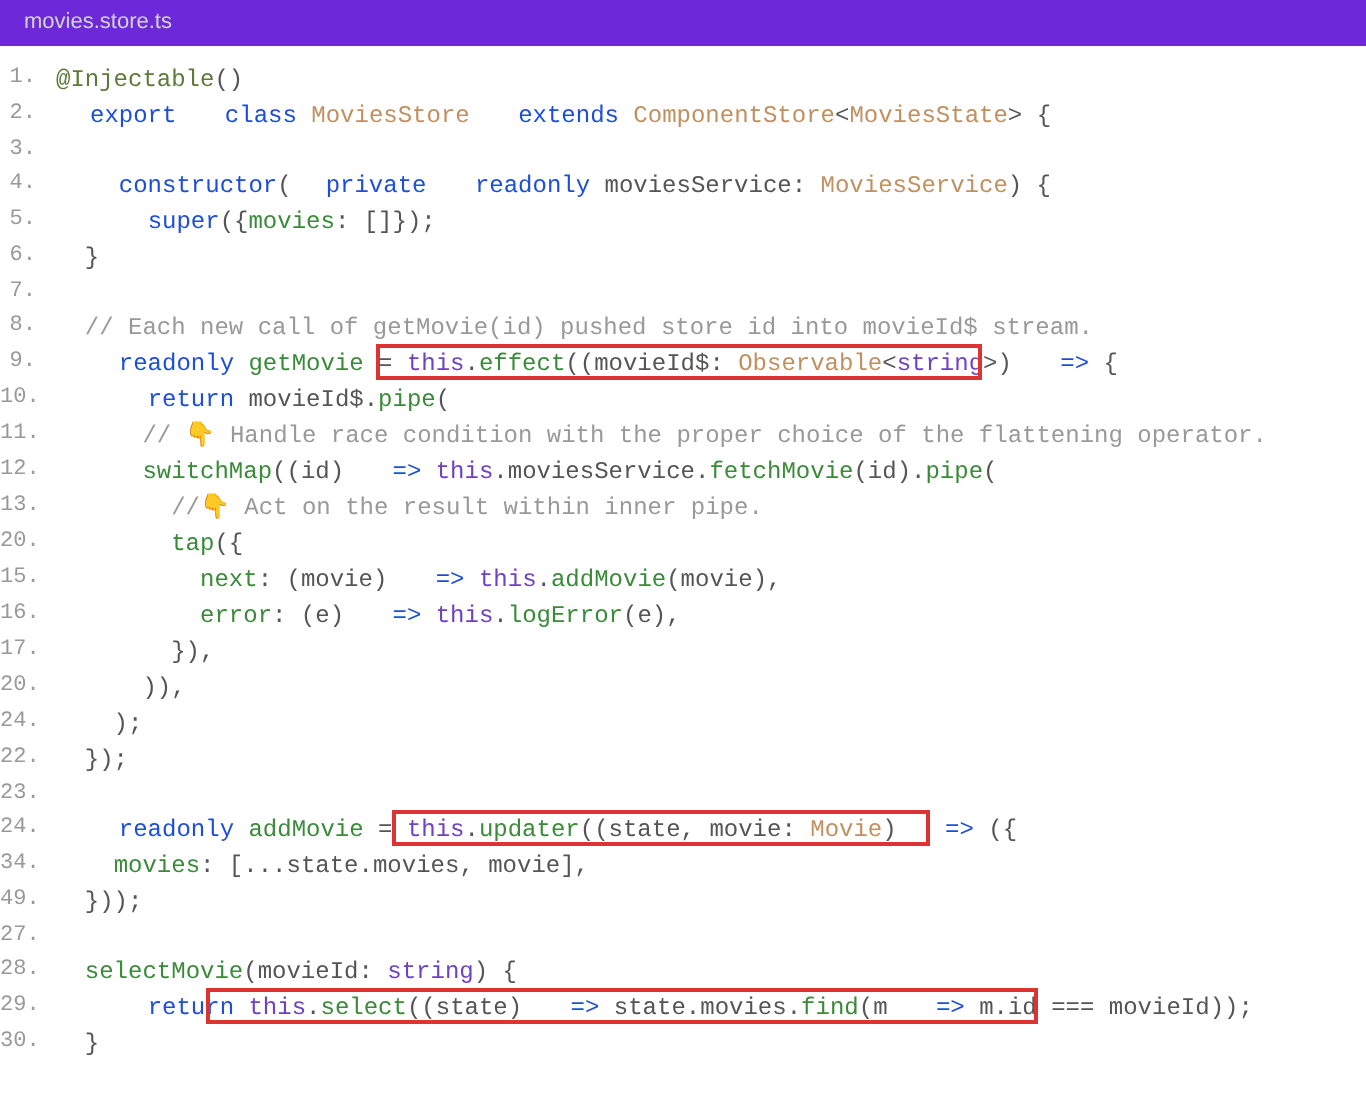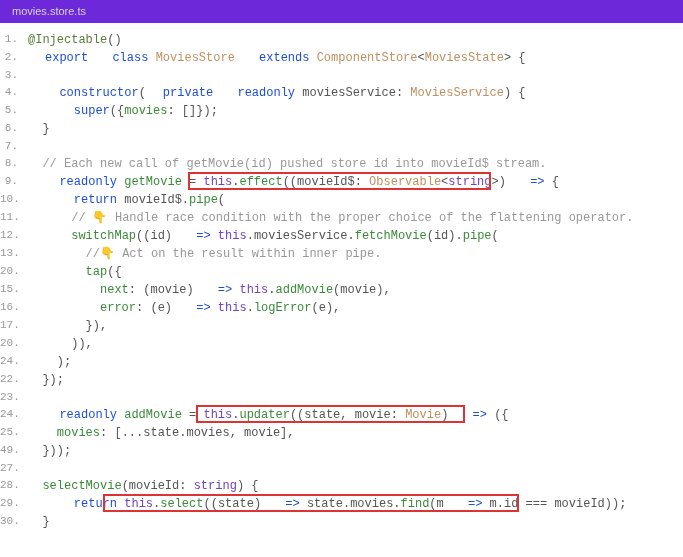--- a/index.html
+++ b/index.html
@@ -83,19 +83,19 @@
     <div class="code-line"><div class="line-number">13.</div><div class="line-content"><span class="k-plain">        </span><span class="k-comment">//👇 Act on the result within inner pipe.</span></div></div>
     <div class="code-line"><div class="line-number">20.</div><div class="line-content"><span class="k-plain">        </span><span class="k-method">tap</span><span class="k-punct">({</span></div></div>
     <div class="code-line"><div class="line-number">15.</div><div class="line-content"><span class="k-plain">          </span><span class="k-prop">next</span><span class="k-punct">: (</span><span class="k-plain">movie</span><span class="k-punct">) </span><span class="k-keyword">=&gt;</span><span class="k-plain"> </span><span class="k-this">this</span><span class="k-punct">.</span><span class="k-method">addMovie</span><span class="k-punct">(</span><span class="k-plain">movie</span><span class="k-punct">),</span></div></div>
     <div class="code-line"><div class="line-number">16.</div><div class="line-content"><span class="k-plain">          </span><span class="k-prop">error</span><span class="k-punct">: (</span><span class="k-plain">e</span><span class="k-punct">) </span><span class="k-keyword">=&gt;</span><span class="k-plain"> </span><span class="k-this">this</span><span class="k-punct">.</span><span class="k-method">logError</span><span class="k-punct">(</span><span class="k-plain">e</span><span class="k-punct">),</span></div></div>
     <div class="code-line"><div class="line-number">17.</div><div class="line-content"><span class="k-punct">        }),</span></div></div>
     <div class="code-line"><div class="line-number">20.</div><div class="line-content"><span class="k-punct">      )),</span></div></div>
     <div class="code-line"><div class="line-number">24.</div><div class="line-content"><span class="k-punct">    );</span></div></div>
     <div class="code-line"><div class="line-number">22.</div><div class="line-content"><span class="k-punct">  });</span></div></div>
     <div class="code-line"><div class="line-number">23.</div><div class="line-content"></div></div>
     <div class="code-line"><div class="line-number">24.</div><div class="line-content"><span class="k-plain">  </span><span class="k-keyword">readonly </span><span class="k-prop">addMovie</span><span class="k-punct"> = </span><span class="k-this">this</span><span class="k-punct">.</span><span class="k-method">updater</span><span class="k-punct">((</span><span class="k-plain">state</span><span class="k-punct">, </span><span class="k-plain">movie</span><span class="k-punct">: </span><span class="k-class">Movie</span><span class="k-punct">) </span><span class="k-keyword">=&gt;</span><span class="k-punct"> ({</span><div class="highlight-box hl2"></div></div></div>
-    <div class="code-line"><div class="line-number">25.</div><div class="line-content"><span class="k-plain">    </span><span class="k-prop">movies</span><span class="k-punct">: [...</span><span class="k-plain">state</span><span class="k-punct">.</span><span class="k-plain">movies</span><span class="k-punct">, </span><span class="k-plain">movie</span><span class="k-punct">],</span></div></div>
+    <div class="code-line"><div class="line-number">34.</div><div class="line-content"><span class="k-plain">    </span><span class="k-prop">movies</span><span class="k-punct">: [...</span><span class="k-plain">state</span><span class="k-punct">.</span><span class="k-plain">movies</span><span class="k-punct">, </span><span class="k-plain">movie</span><span class="k-punct">],</span></div></div>
     <div class="code-line"><div class="line-number">49.</div><div class="line-content"><span class="k-punct">  }));</span></div></div>
     <div class="code-line"><div class="line-number">27.</div><div class="line-content"></div></div>
     <div class="code-line"><div class="line-number">28.</div><div class="line-content"><span class="k-plain">  </span><span class="k-method">selectMovie</span><span class="k-punct">(</span><span class="k-plain">movieId</span><span class="k-punct">: </span><span class="k-type">string</span><span class="k-punct">) {</span></div></div>
     <div class="code-line"><div class="line-number">29.</div><div class="line-content"><span class="k-plain">    </span><span class="k-keyword">return </span><span class="k-this">this</span><span class="k-punct">.</span><span class="k-method">select</span><span class="k-punct">((</span><span class="k-plain">state</span><span class="k-punct">) </span><span class="k-keyword">=&gt;</span><span class="k-plain"> </span><span class="k-plain">state</span><span class="k-punct">.</span><span class="k-plain">movies</span><span class="k-punct">.</span><span class="k-method">find</span><span class="k-punct">(</span><span class="k-plain">m</span><span class="k-plain"> </span><span class="k-keyword">=&gt;</span><span class="k-plain"> </span><span class="k-plain">m</span><span class="k-punct">.</span><span class="k-plain">id</span><span class="k-punct"> === </span><span class="k-plain">movieId</span><span class="k-punct">));</span><div class="highlight-box hl3"></div></div></div>
     <div class="code-line"><div class="line-number">30.</div><div class="line-content"><span class="k-punct">  }</span></div></div>
   </div>
 
 </body></html>

